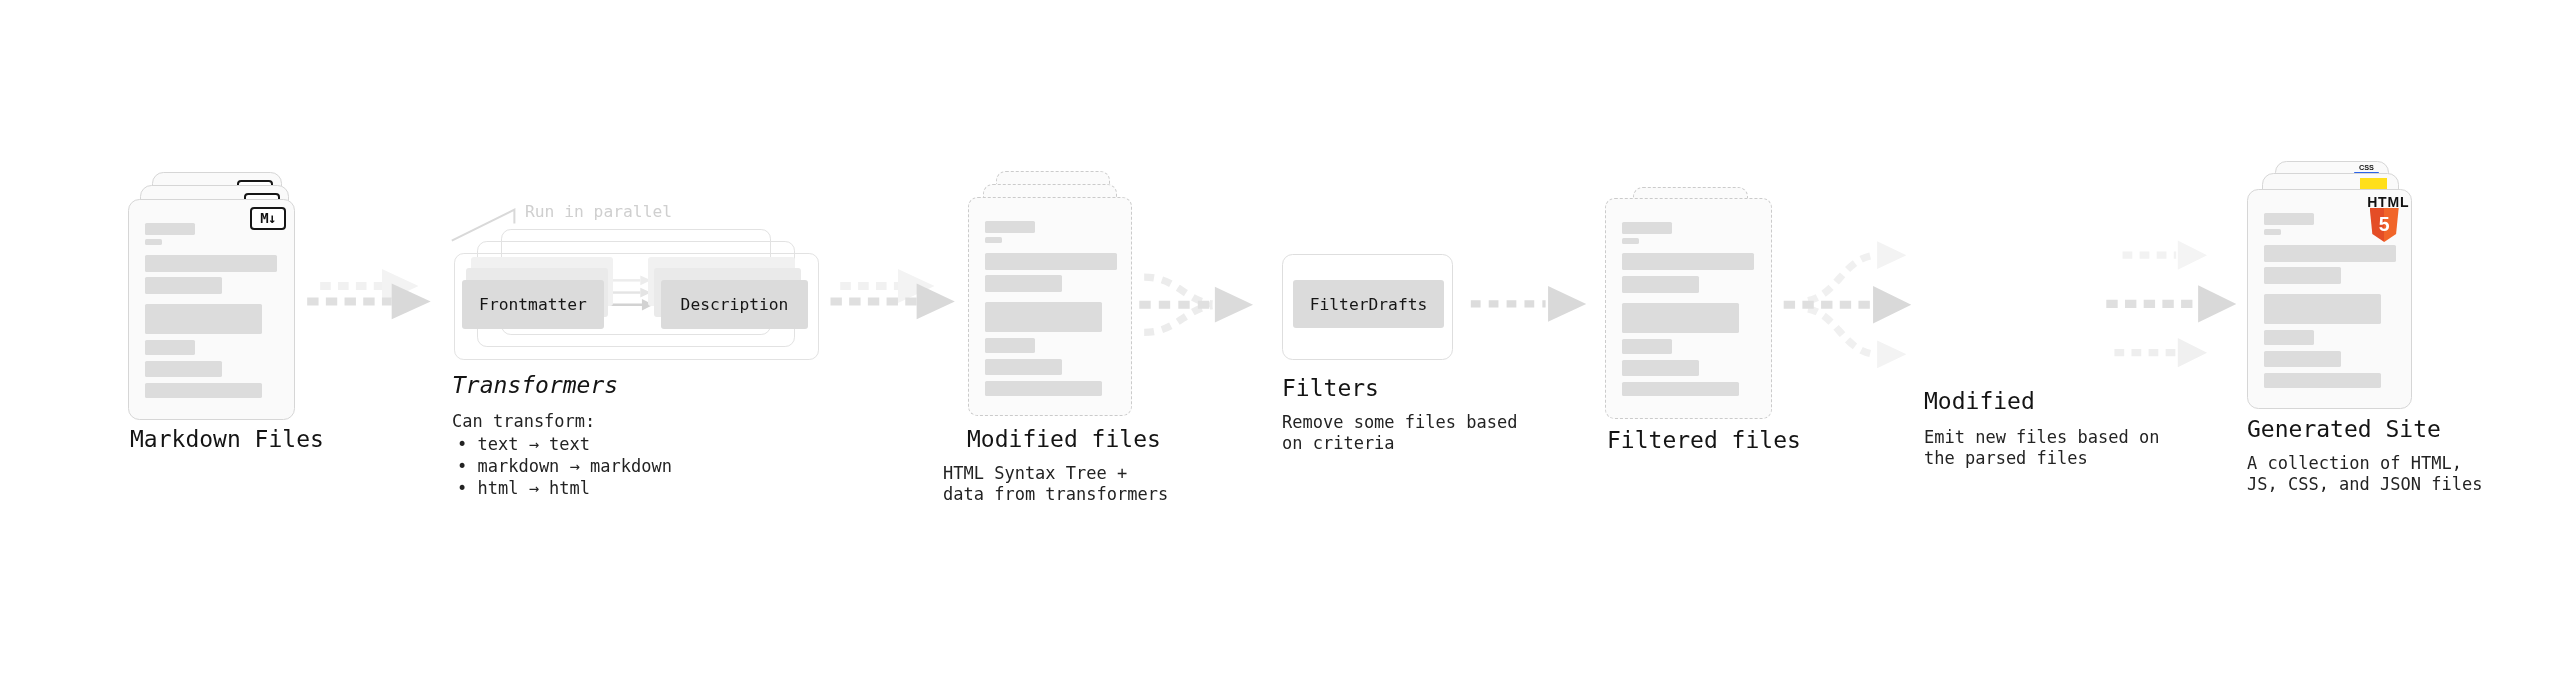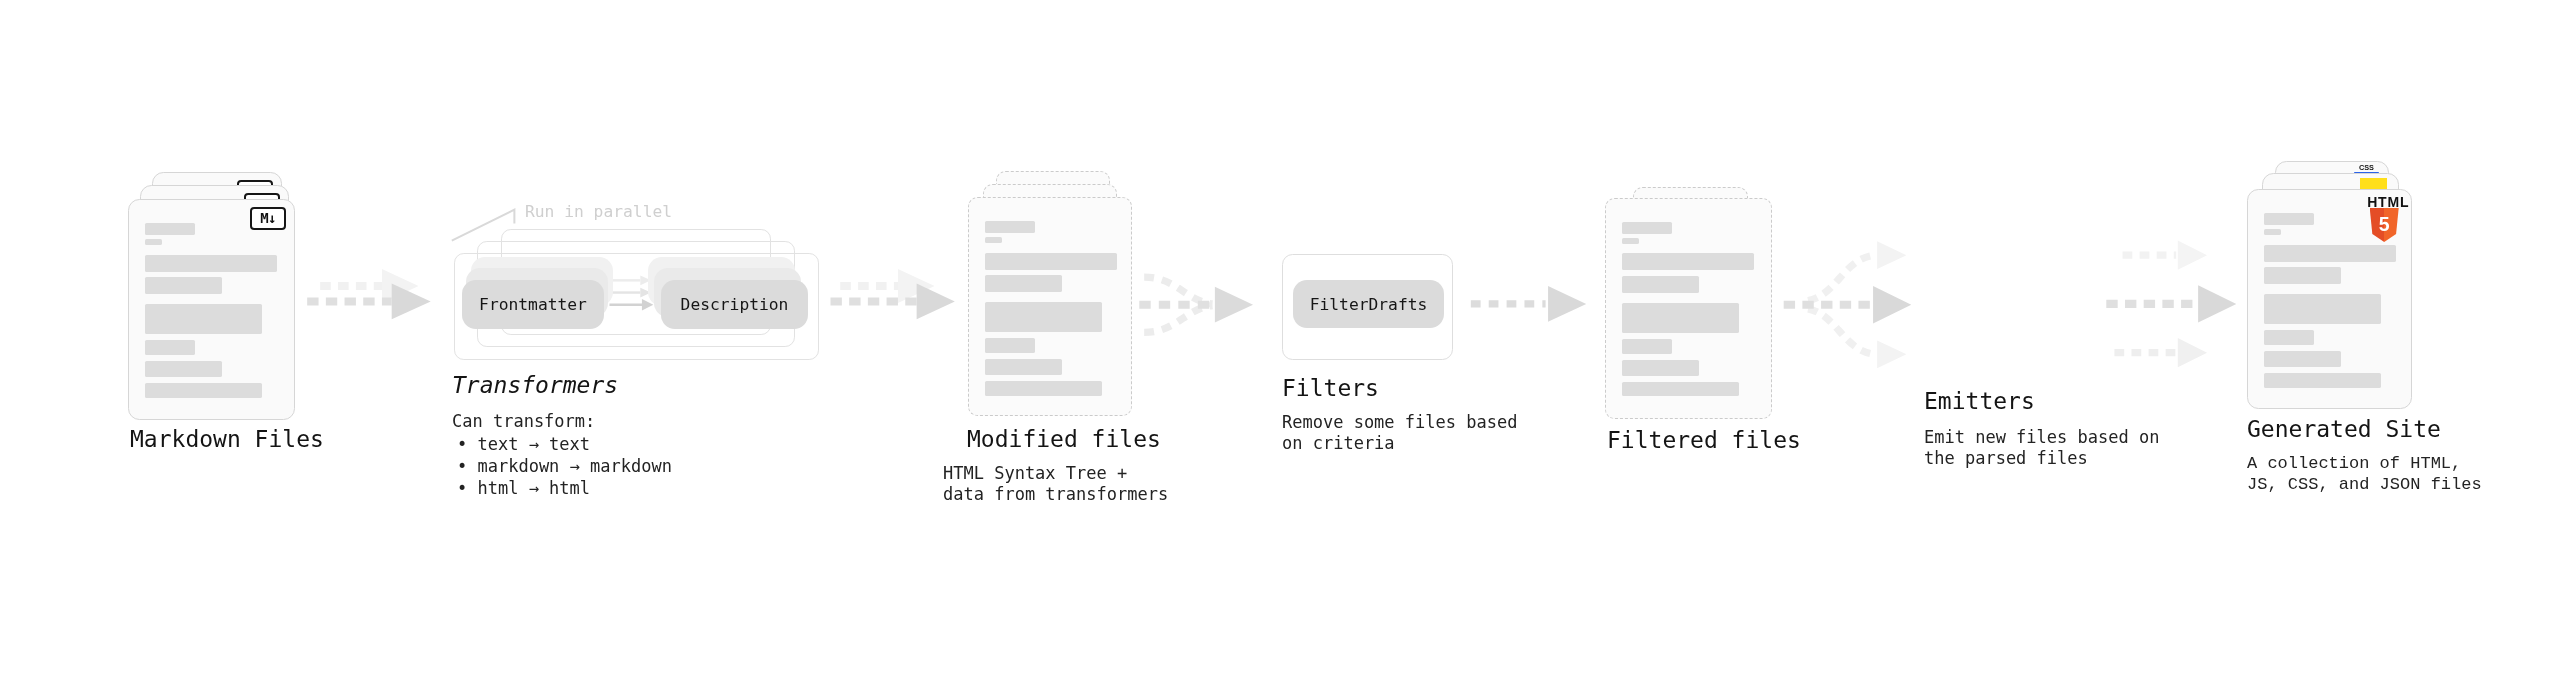--- a/index.html
+++ b/index.html
@@ -36,21 +36,21 @@
   .js-badge{position:absolute;top:4.1px;right:10.6px;width:27px;height:12.2px;background:#ffdf1b;}
   .html5-badge{position:absolute;top:8.1px;right:9.8px;width:34px;text-align:center;}
   .html5-badge .html-txt{font-family:"Liberation Sans",sans-serif;font-weight:bold;font-size:14px;letter-spacing:0.8px;color:#111;line-height:9px;text-align:center;}
   .html5-shield{width:29px;height:34px;margin:0.8px auto 0;background:linear-gradient(90deg,#e44d26 50%,#f16529 50%);
     clip-path:polygon(0 0,100% 0,91% 77%,50% 100%,9% 77%);display:flex;align-items:flex-start;justify-content:center;}
   .html5-shield span{font-family:"Liberation Sans",sans-serif;font-weight:bold;font-size:19.5px;color:#fff;line-height:32.5px;}
 
   
   .obox{position:absolute;background:transparent;border:1.6px solid #e2e2e2;border-radius:9.8px;box-sizing:border-box;}
   .wbox{position:absolute;background:#ffffff;border:1.6px solid #dedede;border-radius:10.6px;box-sizing:border-box;}
-  .pill{position:absolute;background:#dbdbdb;border-radius:14px;display:flex;align-items:center;justify-content:center;
+  .pill{position:absolute;background:#dbdbdb;border-radius:3px;display:flex;align-items:center;justify-content:center;
     font-size:16.3px;color:#161616;box-sizing:border-box;}
   .ghost1{background:#eaeaea;}
   .ghost2{background:#f1f1f1;}
   .epill{background:#dbdbdb;border-radius:9.8px;height:36px;display:flex;align-items:center;justify-content:center;
     font-size:15.4px;color:#161616;}
   #emitters-box{display:flex;flex-direction:column;gap:11.4px;padding:11.4px 9.8px;}
 
   
   .heading{position:absolute;font-size:23px;color:#141414;white-space:nowrap;}
   .desc{position:absolute;font-size:17px;line-height:21px;color:#232323;white-space:nowrap;}
@@ -201,21 +201,21 @@
           <div class="bar b4"></div>
         <div class="bar b5"></div>
           <div class="bar b6"></div>
           <div class="bar b7"></div>
           <div class="bar b8"></div>
       </div>
     </div>
   </div>
   <div class="heading" style="left:1607px;top:427px;">Filtered files</div>
 
-  <div class="heading" style="left:1924px;top:388px;">Emitters</div>
+  <div class="heading" style="left:1924px;top:388px;">Modified</div>
   <div class="desc" style="left:1924px;top:427px;">
     <span style="display:block">Emit new files based on</span>
     <span style="display:block">the parsed files</span>
   </div>
 
   <div class="abs" style="left:2247px;top:161px;width:187px;height:252px;z-index:1">
     <div class="card" style="left:28.4px;top:0;width:114px;height:221px;">
       <div class="css-badge">
         <div class="css-txt">CSS</div>
         <div class="css-bar"></div>
@@ -237,19 +237,19 @@
           <div class="bar b3"></div>
           <div class="bar b4"></div>
         <div class="bar b5"></div>
           <div class="bar b6"></div>
           <div class="bar b7"></div>
           <div class="bar b8"></div>
       </div>
     </div>
   </div>
   <div class="heading" style="left:2247px;top:416px;">Generated Site</div>
-  <div class="desc" style="left:2247px;top:453px;font-family:Liberation Mono, monospace;">
+  <div class="desc" style="left:2247px;top:453px;">
     <span style="display:block">A collection of HTML,</span>
     <span style="display:block">JS, CSS, and JSON files</span>
   </div>
 
 </div>
 
 
 </body></html>

